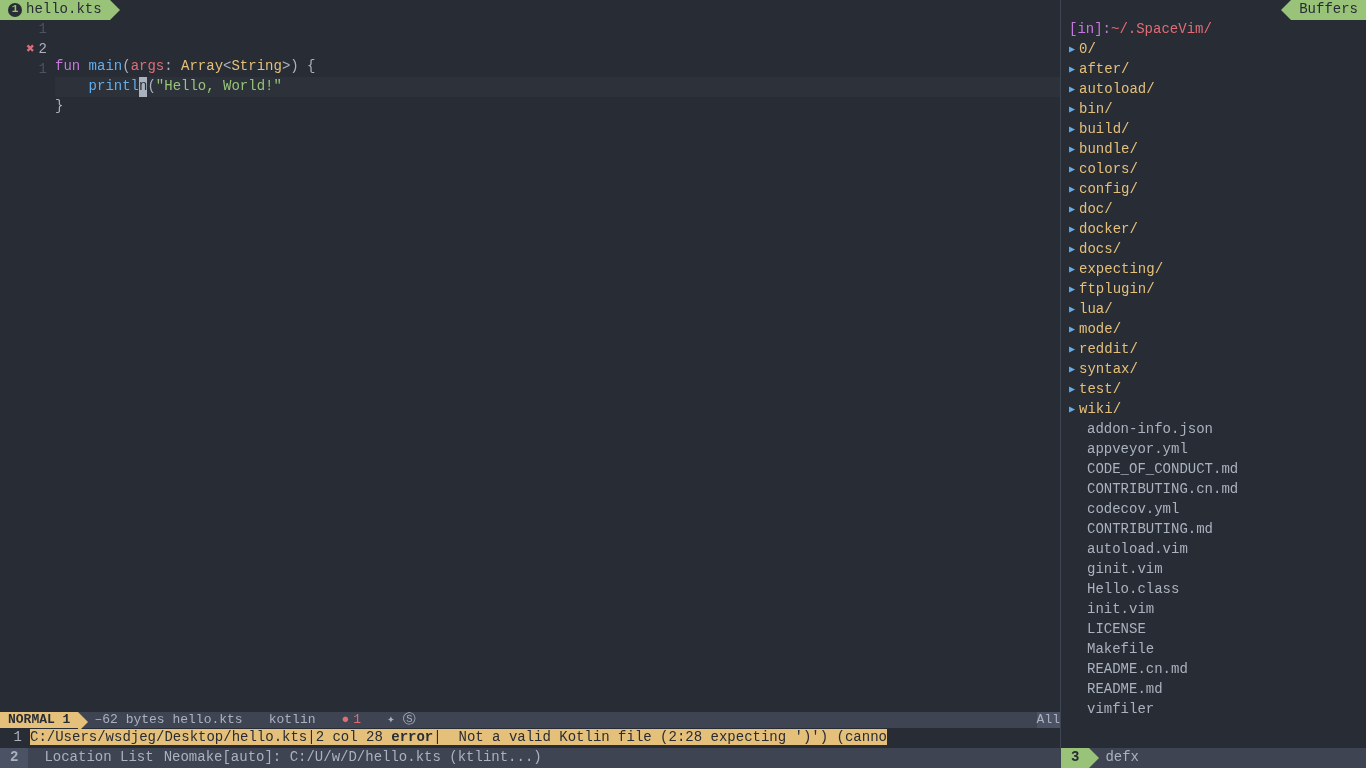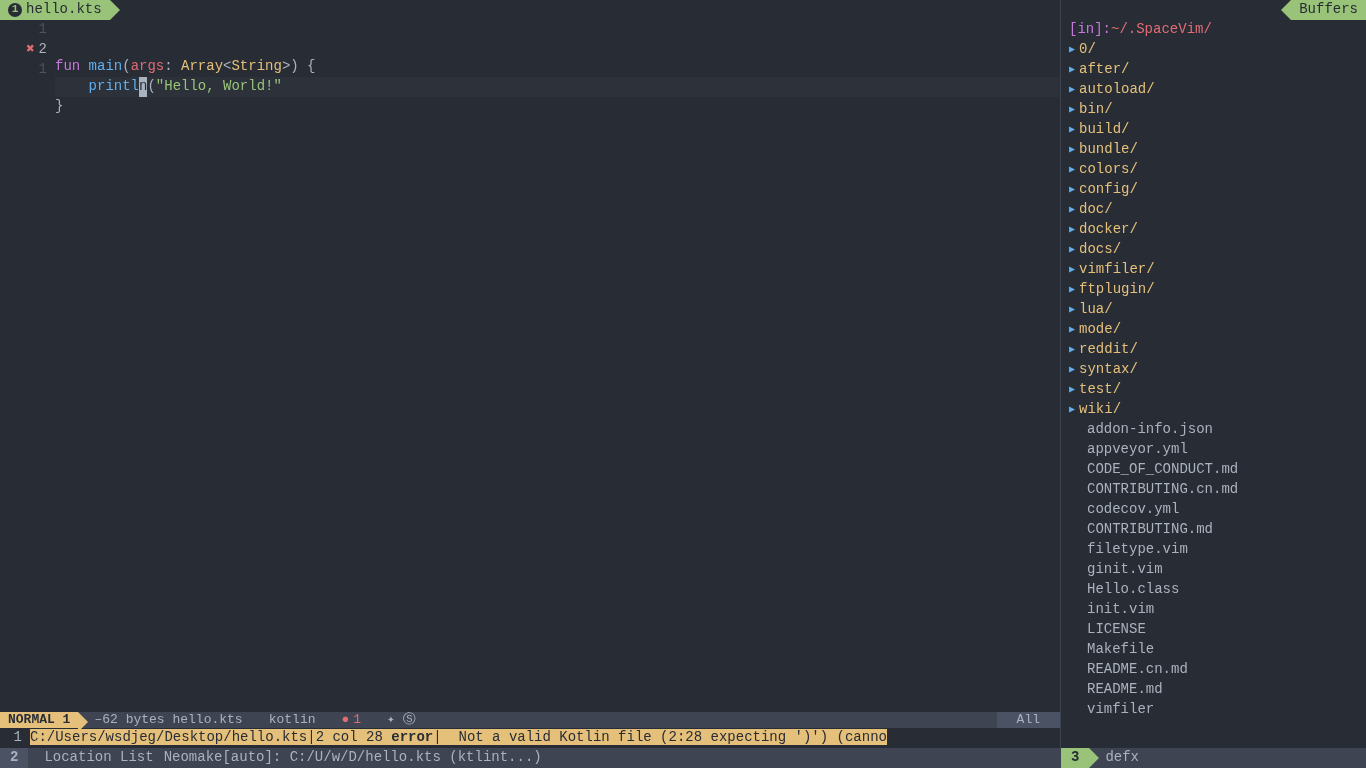--- a/index.html
+++ b/index.html
@@ -158,21 +158,21 @@
 .status-seg {
   padding: 0 10px 0 16px;
   height: 100%;
   display: flex;
   align-items: center;
 }
 .status-err { color: #e06c75; }
 .status-dot { color: #e06c75; margin-right: 4px; }
 .status-right {
   margin-left: auto;
-  padding: 0 20px;
+  padding: 0 0;
   background: #4b5263;
   height: 100%;
   display: flex;
   align-items: center;
 }
 .loclist {
   height: 20px;
   background: #282c34;
   display: flex;
   align-items: center;
@@ -363,21 +363,21 @@
       <div class="tree-item">
         <span class="tree-arrow">▶</span>
         <span class="tree-dir">docker/</span>
       </div>
       <div class="tree-item">
         <span class="tree-arrow">▶</span>
         <span class="tree-dir">docs/</span>
       </div>
       <div class="tree-item">
         <span class="tree-arrow">▶</span>
-        <span class="tree-dir">vimfiler/</span>
+        <span class="tree-dir">expecting/</span>
       </div>
       <div class="tree-item">
         <span class="tree-arrow">▶</span>
         <span class="tree-dir">ftplugin/</span>
       </div>
       <div class="tree-item">
         <span class="tree-arrow">▶</span>
         <span class="tree-dir">lua/</span>
       </div>
       <div class="tree-item">
@@ -412,21 +412,21 @@
       <div class="tree-item">
         <span class="tree-file">CONTRIBUTING.cn.md</span>
       </div>
       <div class="tree-item">
         <span class="tree-file">codecov.yml</span>
       </div>
       <div class="tree-item">
         <span class="tree-file">CONTRIBUTING.md</span>
       </div>
       <div class="tree-item">
-        <span class="tree-file">filetype.vim</span>
+        <span class="tree-file">autoload.vim</span>
       </div>
       <div class="tree-item">
         <span class="tree-file">ginit.vim</span>
       </div>
       <div class="tree-item">
         <span class="tree-file">Hello.class</span>
       </div>
       <div class="tree-item">
         <span class="tree-file">init.vim</span>
       </div>

